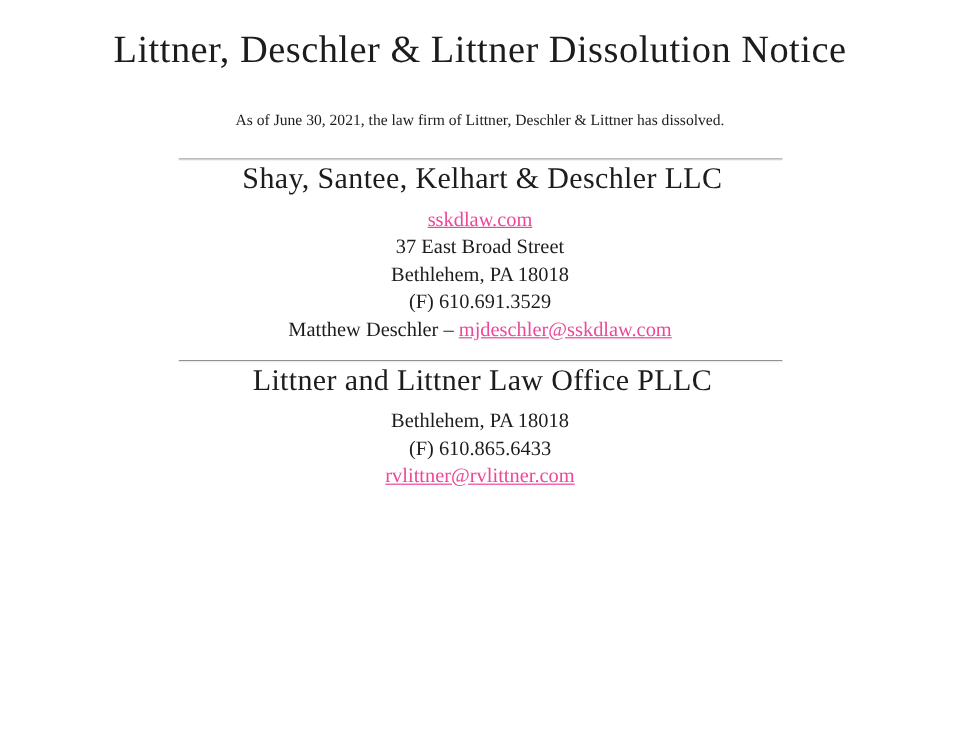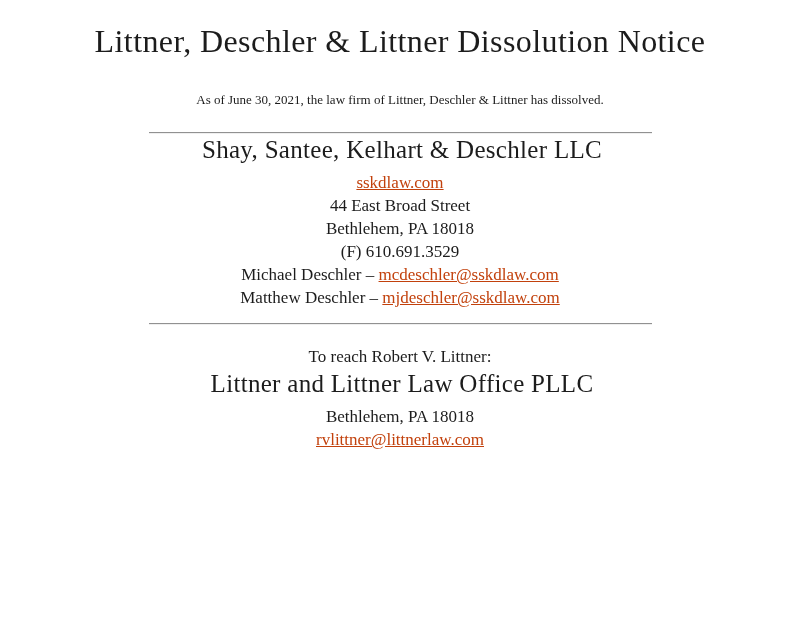--- a/index.html
+++ b/index.html
@@ -54,21 +54,21 @@
     margin: 0 0 6px 4px;
   }
   .contact-block {
     margin: 0 0 14px 0;
   }
   .line {
     font-size: 17px;
     line-height: 23px;
   }
   a.link {
-    color: #c2410c;
+    color: #ec4899;
     text-decoration: underline;
     text-align: center;
   }
   .sep {
     white-space: pre;
   }
 </style>
 </head>
 <body>
 
@@ -77,32 +77,31 @@
   <h1 class="page-title">Littner, Deschler &amp; Littner Dissolution Notice</h1>
 
   <p class="subtitle">As of June 30, 2021, the law firm of Littner, Deschler &amp; Littner has dissolved.</p>
 
   <hr class="divider">
 
   <section>
     <h2 class="firm-name">Shay, Santee, Kelhart &amp; Deschler LLC</h2>
     <div class="contact-block">
       <div class="line"><a class="link" href="#">sskdlaw.com</a></div>
-      <div class="line">44 East Broad Street</div>
+      <div class="line">37 East Broad Street</div>
       <div class="line">Bethlehem, PA 18018</div>
       <div class="line">(F) 610.691.3529</div>
-      <div class="line"><span>Michael Deschler</span><span class="sep"> – </span><a class="link" href="#">mcdeschler@sskdlaw.com</a></div>
       <div class="line"><span>Matthew Deschler</span><span class="sep"> – </span><a class="link" href="#">mjdeschler@sskdlaw.com</a></div>
     </div>
   </section>
 
   <hr class="divider">
 
   <section>
-    <p class="intro">To reach Robert V. Littner:</p>
     <h2 class="firm-name">Littner and Littner Law Office PLLC</h2>
     <div class="contact-block">
       <div class="line">Bethlehem, PA 18018</div>
-      <div class="line"><a class="link" href="#">rvlittner@littnerlaw.com</a></div>
+      <div class="line">(F) 610.865.6433</div>
+      <div class="line"><a class="link" href="#">rvlittner@rvlittner.com</a></div>
     </div>
   </section>
 
 </div>
 
 </body></html>

